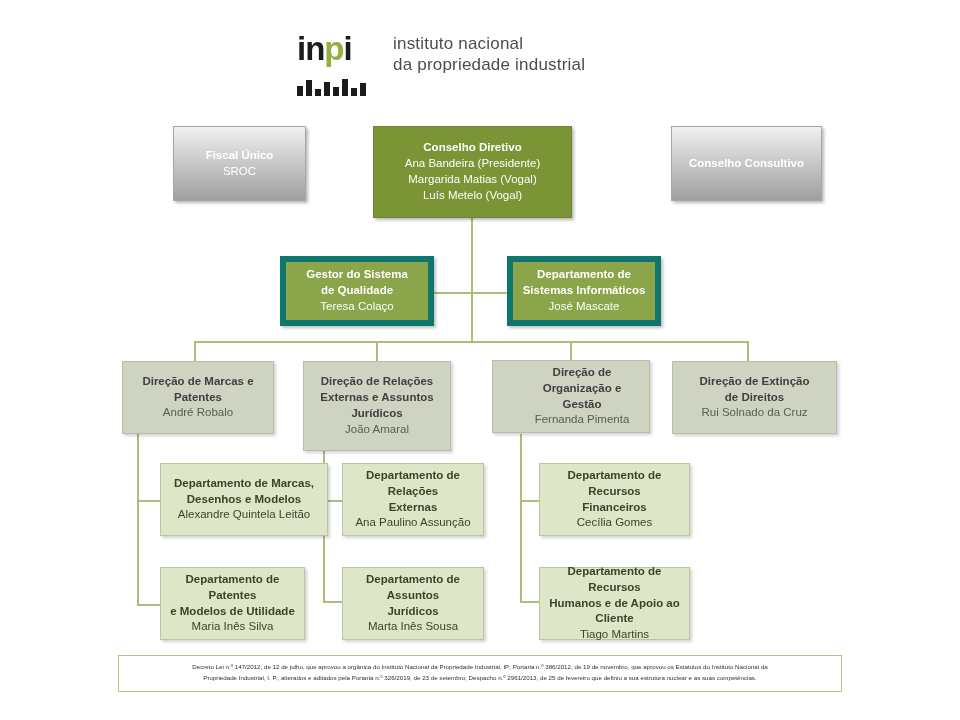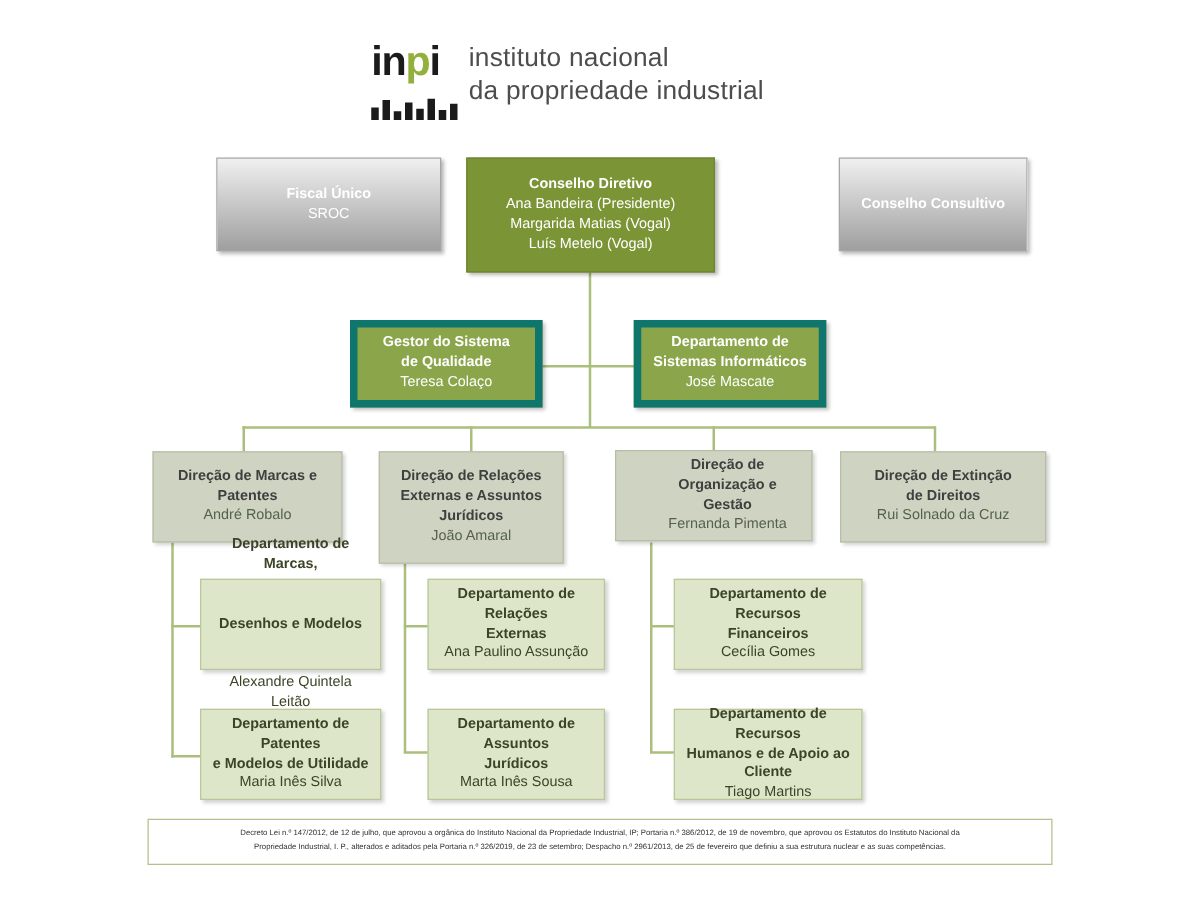--- a/index.html
+++ b/index.html
@@ -52,24 +52,24 @@
     gap: 3px;
     align-items: flex-end;
     height: 22px;
   }
   .logo-bars i {
     display: block;
     width: 6px;
     background: #1b1b1b;
   }
   .logo-text {
-    margin-left: 0;
+    margin-left: 18px;
     padding-top: 2px;
     color: #4d4d4d;
-    font-size: 21px;
+    font-size: 17px;
     line-height: 1.22;
     letter-spacing: 0.2px;
   }
 
   
   .ln {
     position: absolute;
     background: #aabf7c;
   }
 
@@ -196,21 +196,21 @@
   <div class="ln" style="left:137px; top:604px; width:24px; height:2px;"></div>
 
   <div class="ln" style="left:323px; top:434px; width:2px; height:168px;"></div>
   <div class="ln" style="left:323px; top:500px; width:20px; height:2px;"></div>
   <div class="ln" style="left:323px; top:601px; width:20px; height:2px;"></div>
 
   <div class="ln" style="left:520px; top:434px; width:2px; height:168px;"></div>
   <div class="ln" style="left:520px; top:500px; width:20px; height:2px;"></div>
   <div class="ln" style="left:520px; top:601px; width:20px; height:2px;"></div>
 
-  <div class="box grey" style="left:173px; top:126px; width:180px; height:75px;">
+  <div class="box grey" style="left:173px; top:126px; width:133px; height:75px;">
     <div class="ttl">Fiscal Único</div>
     <div class="nm">SROC</div>
   </div>
 
   <div class="box olive" style="left:373px; top:126px; width:199px; height:92px;">
     <div class="ttl">Conselho  Diretivo</div>
     <div class="nm">Ana Bandeira (Presidente)</div>
     <div class="nm">Margarida Matias (Vogal)</div>
     <div class="nm">Luís Metelo (Vogal)</div>
   </div>
@@ -249,21 +249,21 @@
     <div class="ttl">Gestão</div>
     <div class="nm">Fernanda Pimenta</div>
   </div>
 
   <div class="box dirbox" style="left:672px; top:361px; width:165px; height:73px;">
     <div class="ttl">Direção de Extinção</div>
     <div class="ttl">de Direitos</div>
     <div class="nm">Rui Solnado da Cruz</div>
   </div>
 
-  <div class="box depbox" style="left:160px; top:463px; width:145px; height:73px;gap:32px;">
+  <div class="box depbox" style="left:160px; top:463px; width:168px; height:73px;">
     <div class="ttl">Departamento de Marcas,</div>
     <div class="ttl">Desenhos e Modelos</div>
     <div class="nm">Alexandre Quintela Leitão</div>
   </div>
 
   <div class="box depbox" style="left:342px; top:463px; width:142px; height:73px;text-align:center;">
     <div class="ttl">Departamento de Relações</div>
     <div class="ttl">Externas</div>
     <div class="nm">Ana Paulino Assunção</div>
   </div>

